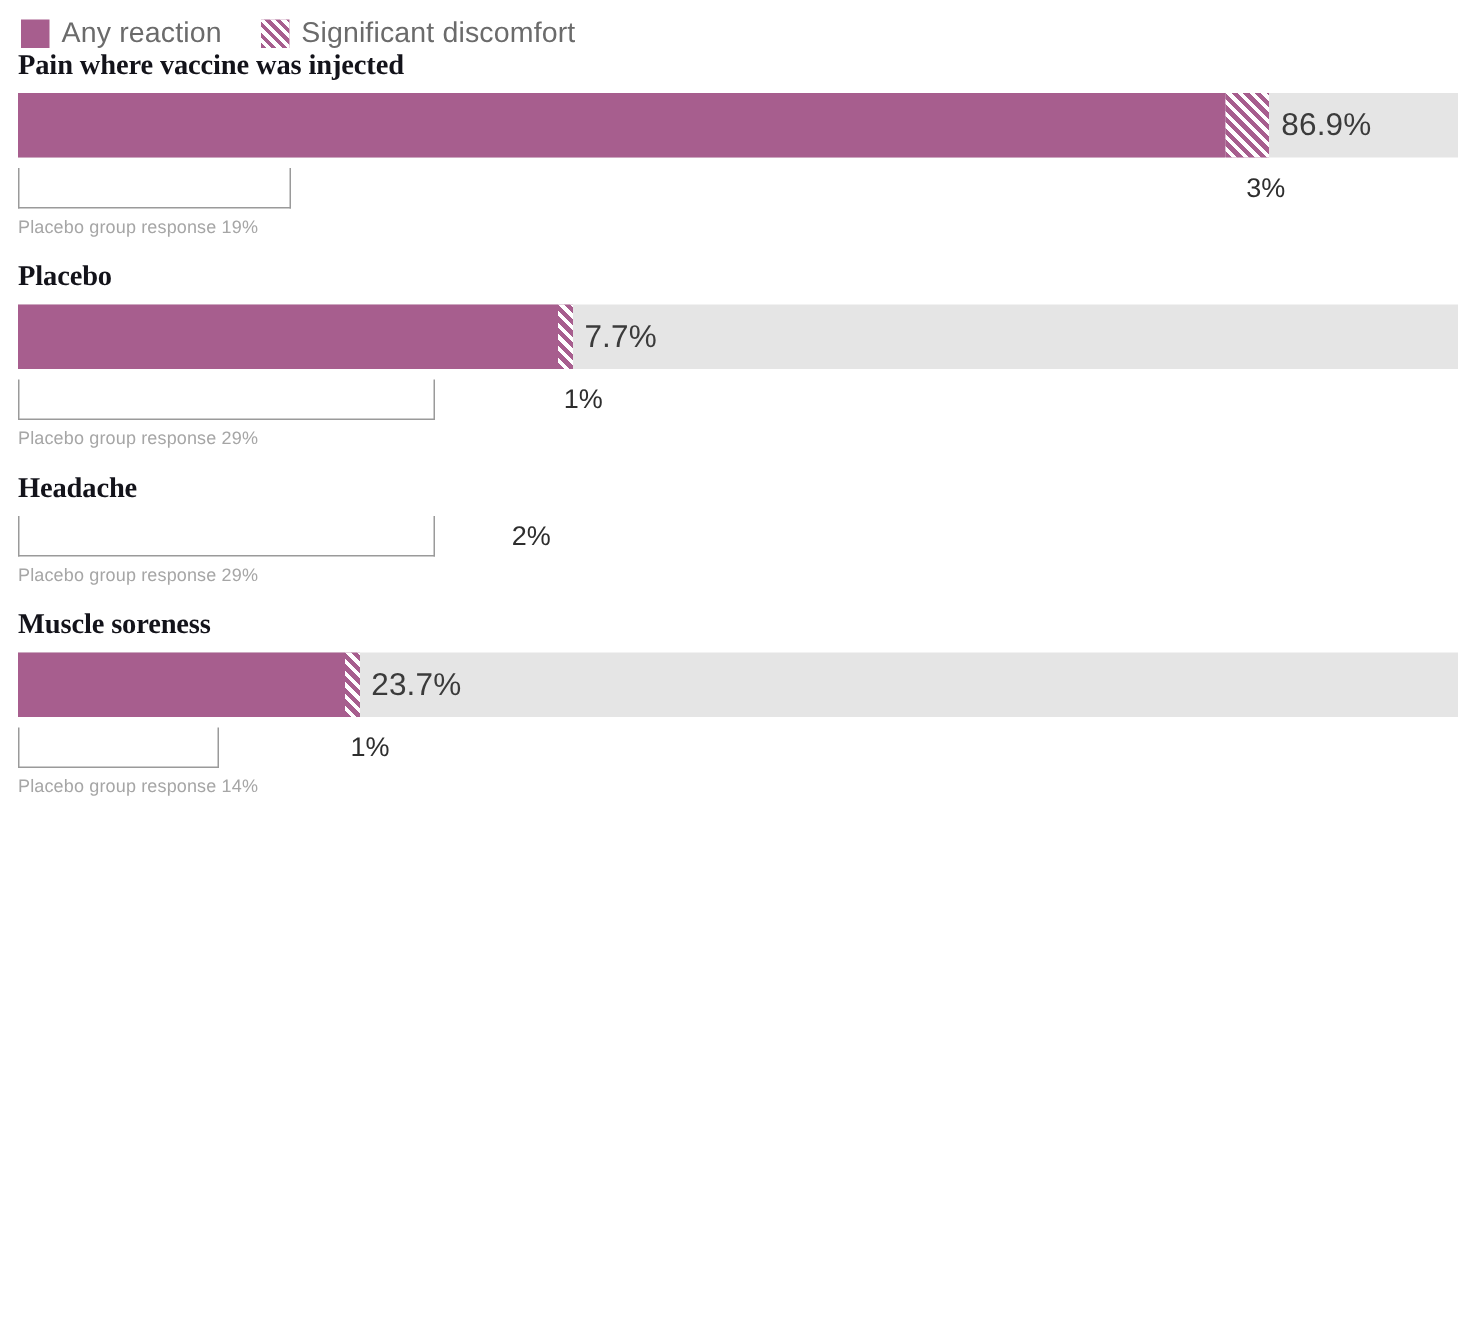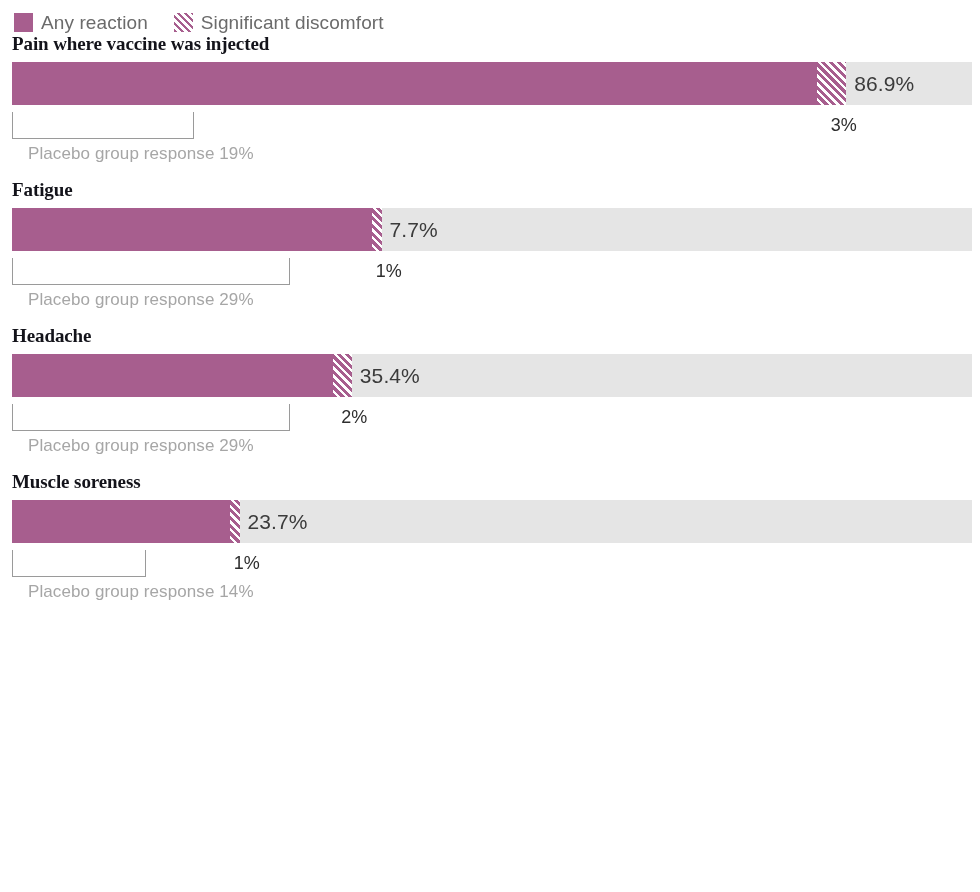--- a/index.html
+++ b/index.html
@@ -132,22 +132,22 @@
     top: 0;
     height: 27px;
     display: flex;
     align-items: center;
     font-size: 18px;
     color: #2e2e2e;
     white-space: nowrap;
     transform: translateX(-50%);
   }
   .placebo-text {
-    margin: 6px 0 0 28px;
-    font-size: 17px;
+    margin: 6px 0 0 12px;
+    font-size: 12px;
     color: #a6a6a6;
     line-height: 1;
     letter-spacing: .1px;
   }
   .group-spacer { height: 18px; }
 </style>
 </head>
 <body>
 
 <div class="legend">
@@ -170,40 +170,35 @@
       <div class="bar-value" style="left:834.2400000000001px">86.9%</div>
     </div>
     <div class="placebo-row">
       <div class="placebo-box" style="width:182.4px"></div>
       <div class="sig-value" style="left:831.8400000000001px">3%</div>
     </div>
     <div class="placebo-text">Placebo group response 19%</div>
     <div class="group-spacer"></div>
   </div>
     <div class="group">
-    <div class="group-title">Fatigue</div>
+    <div class="group-title">Placebo</div>
     <div class="bar-row">
       <div class="bar-fill" style="width:360px"></div>
       <div class="bar-hatch" style="left:360px;width:9.600000000000023px"></div>
       <div class="bar-value" style="left:369.6px">7.7%</div>
     </div>
     <div class="placebo-row">
       <div class="placebo-box" style="width:278.4px"></div>
       <div class="sig-value" style="left:376.8px">1%</div>
     </div>
     <div class="placebo-text">Placebo group response 29%</div>
     <div class="group-spacer"></div>
   </div>
     <div class="group">
     <div class="group-title">Headache</div>
-    <div class="bar-row">
-      <div class="bar-fill" style="width:320.64px"></div>
-      <div class="bar-hatch" style="left:320.64px;width:19.19999999999999px"></div>
-      <div class="bar-value" style="left:339.84px">35.4%</div>
-    </div>
     <div class="placebo-row">
       <div class="placebo-box" style="width:278.4px"></div>
       <div class="sig-value" style="left:342.24px">2%</div>
     </div>
     <div class="placebo-text">Placebo group response 29%</div>
     <div class="group-spacer"></div>
   </div>
     <div class="group">
     <div class="group-title">Muscle soreness</div>
     <div class="bar-row">

